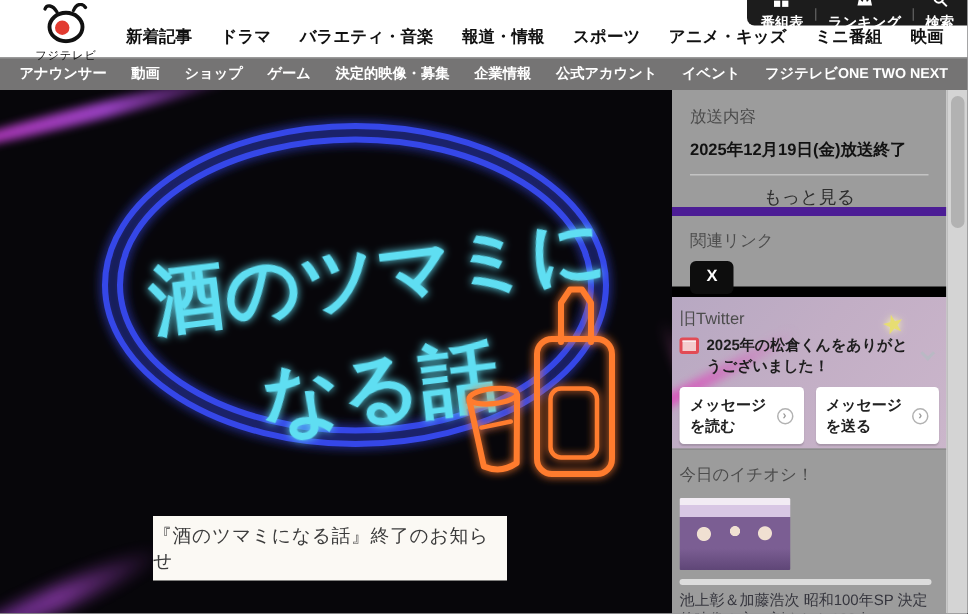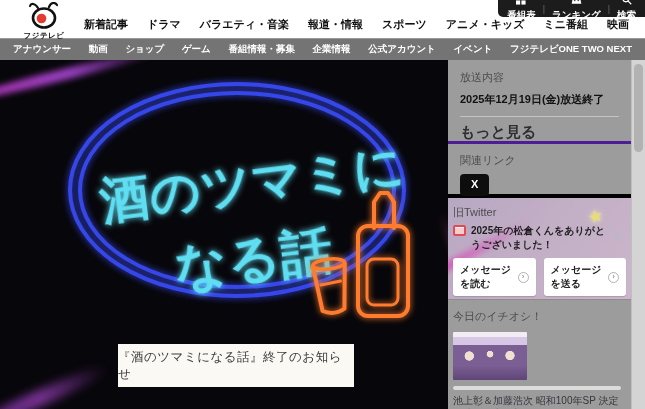--- a/index.html
+++ b/index.html
@@ -2,21 +2,21 @@
 <html><head>
 <meta charset="utf-8">
 <style>
   * { margin:0; padding:0; box-sizing:border-box; }
   body { font-family:"Liberation Sans", sans-serif; background:#e8e8e8; }
   .screen { position:relative; width:645px; height:409px; overflow:hidden; background:#fff; }
 
   
   .header { position:absolute; left:0; top:0; width:645px; height:38px; background:#fff; z-index:5; }
   .logo { position:absolute; left:16px; top:2px; width:56px; text-align:center; }
-  .logo-text { display:block; font-size:7.5px; font-weight:bold; color:#111; letter-spacing:.5px; margin-top:-2px; }
+  .logo-text { display:block; font-size:7.5px; font-weight:normal; color:#111; letter-spacing:.5px; margin-top:-2px; }
   .main-nav { position:absolute; left:84px; right:16px; bottom:6px; display:flex; justify-content:space-between; align-items:center; }
   .main-nav a { font-size:11px; font-weight:bold; color:#111; text-decoration:none; white-space:nowrap; }
 
   .utility-bar { position:absolute; top:0; right:0; height:17px; background:#1c1c1c; border-radius:0 0 0 5px;
                  display:flex; align-items:center; padding:0 9px; gap:7px; z-index:6; }
   .util-btn { display:flex; align-items:center; gap:4px; color:#fff; font-size:9.5px; font-weight:bold; cursor:pointer; white-space:nowrap;flex-direction:column; }
   .util-sep { color:#6a6a6a; font-size:9px; }
 
   
   .subnav { position:absolute; left:0; top:38px; width:645px; height:22px; background:#757474;
@@ -25,34 +25,34 @@
 
   
   .hero { position:absolute; left:0; top:60px; width:448px; height:349px; background:#07060a; overflow:hidden; }
   .streak { position:absolute; border-radius:50%; pointer-events:none; }
   .streak-tl { left:-45px; top:10px; width:210px; height:11px; transform:rotate(-14deg);
                background:linear-gradient(90deg, #d13bd0, #b14be0 55%, transparent); filter:blur(3px); opacity:.85; }
   .streak-r  { left:398px; top:215px; width:150px; height:9px; transform:rotate(64deg);
                background:linear-gradient(90deg, transparent, #e06ac0 45%, #c04bb0 70%, transparent); filter:blur(4px); opacity:.8; }
   .streak-bl { left:-35px; top:330px; width:150px; height:16px; transform:rotate(-24deg);
                background:linear-gradient(90deg, #6a2a92, #8a3aa8 50%, transparent); filter:blur(5px); opacity:.85; }
-  .announcement { position:absolute; left:118px; top:284px; width:236px; height:43px; background:#fbf9f4;
+  .announcement { position:absolute; left:102px; top:284px; width:236px; height:43px; background:#fbf9f4;
                   display:flex; align-items:center; justify-content:center;
                   font-family:"Liberation Serif", serif; font-size:12.5px; color:#3c3c3c; letter-spacing:.5px; }
 
   
   .sidebar { position:absolute; left:448px; top:60px; width:183px; height:349px; background:#9c9c9c; }
   .sec-title { font-size:11px; color:#4c4c4c; }
 
-  .sec-broadcast { height:84px; padding:10px 12px 0; border-bottom:3px solid #4c1d95; }
+  .sec-broadcast { height:84px; padding:10px 12px 0; border-bottom:6px solid #4c1d95; }
   .broadcast-date { font-size:11px; font-weight:bold; color:#121212; margin-top:7px; }
   .broadcast-rule { border:none; border-top:1px solid #c3c3c3; margin-top:9px; }
-  .more-link { display:block; font-size:15px; font-weight:bold; color:#2e2e2e; padding-top:6px; cursor:pointer; }
-
-  .sec-links { height:54px; padding:9px 12px 0; border-bottom:4px solid #000000; }
+  .more-link { display:block; text-align:center; font-size:12px; font-weight:normal; color:#2e2e2e; padding-top:6px; cursor:pointer; }
+
+  .sec-links { height:54px; padding:9px 12px 0; border-bottom:7px solid #000000; }
   .x-button { display:inline-flex; align-items:center; gap:6px; margin-top:6px; background:#0d0d0d; color:#fff;
               font-size:10.5px; font-weight:bold; padding:5px 11px 6px; border-radius:4px; cursor:pointer; }
   .x-glyph { font-weight:900; font-size:11px; line-height:1; }
 
   .sec-message { position:relative; height:102px; padding:7px 5px 0; border-bottom:1px solid #8d8d8d; overflow:hidden;
                  background:linear-gradient(130deg,#b7a8c2 0%, #c2aec5 45%, #cbb6cb 100%); }
   .msg-streak { position:absolute; left:-30px; top:48px; width:120px; height:8px; transform:rotate(-28deg);
                 background:linear-gradient(90deg,#e03ab8,transparent); filter:blur(3px); }
   .msg-star { position:absolute; right:28px; top:8px; font-size:17px; color:#e9e06e; transform:rotate(-14deg);
               text-shadow:0 0 5px #fff8b0; opacity:.95; }
@@ -142,21 +142,21 @@
       </div>
     </div>
   </header>
 
   <nav class="subnav">
 
   <a href="#">アナウンサー</a>
       <a href="#">動画</a>
       <a href="#">ショップ</a>
       <a href="#">ゲーム</a>
-      <a href="#">番組情報・募集</a>
+      <a href="#">決定的映像・募集</a>
       <a href="#">企業情報</a>
       <a href="#">公式アカウント</a>
       <a href="#">イベント</a>
       <a href="#">フジテレビONE TWO NEXT</a>
     </nav>
 
   <section class="hero">
     <div class="streak streak-tl"></div>
     <div class="streak streak-r"></div>
     <div class="streak streak-bl"></div>

